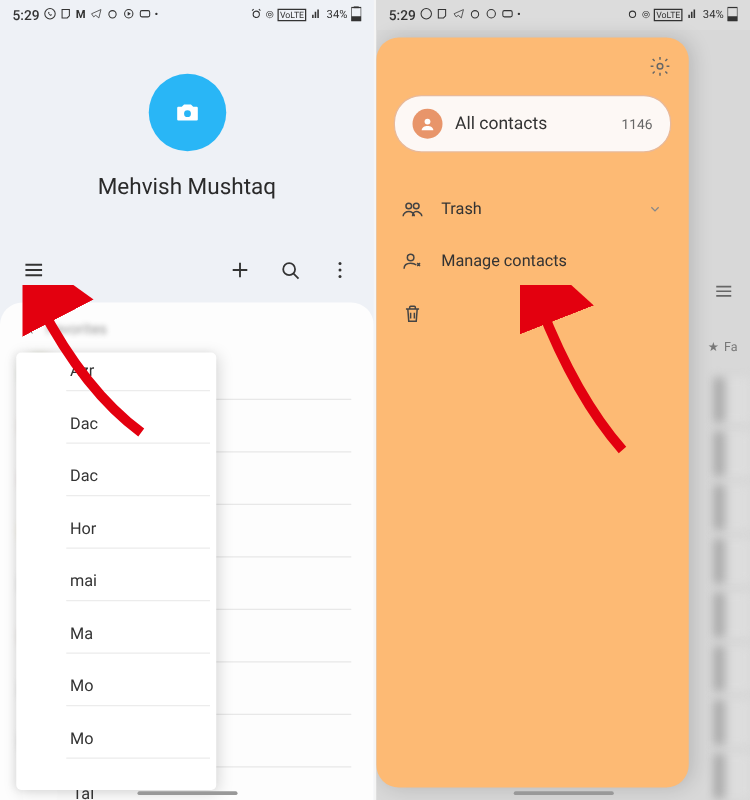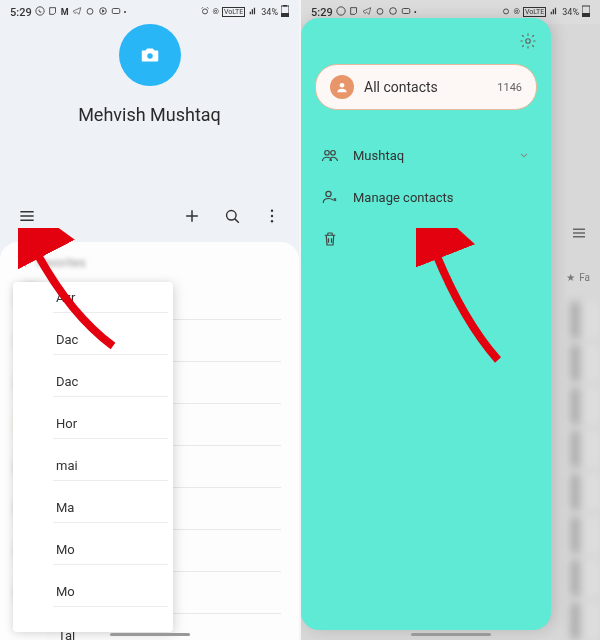--- a/index.html
+++ b/index.html
@@ -37,21 +37,21 @@
     }
     .status-right { font-size: 9px; }
     .status-icon { width: 10px; height: 10px; display: inline-block; }
     .clock { font-weight: 500; font-size: 11px; }
     
     .header-area {
       height: 170px;
       display: flex;
       flex-direction: column;
       align-items: center;
-      justify-content: flex-start;
+      justify-content: center;
       background: #eef1f6;
     }
     .avatar-circle {
       width: 62px;
       height: 62px;
       border-radius: 50%;
       background: #29b6f6;
       display: flex;
       align-items: center;
       justify-content: center;
@@ -144,24 +144,24 @@
       height: 36px;
       margin-left: -5px;
       background: linear-gradient(90deg, #888 0%, #aaa 15%, #ddd 40%);
       filter: blur(4px);
       margin-bottom: 7px;
       width: 40px;
     }
     .drawer-panel {
       position: absolute;
       left: 0;
-      top: 18px;
+      top: 30px;
       width: 250px;
       bottom: 10px;
-      background: #5eead4;
+      background: #fdba74;
       border-radius: 18px;
       box-shadow: 3px 0 16px rgba(0,0,0,0.15);
       padding: 14px;
     }
     .drawer-header {
       display: flex;
       justify-content: flex-end;
       margin-bottom: 10px;
     }
     .settings-icon { color: #666; width: 18px; height: 18px; }
@@ -502,21 +502,21 @@
       <span class="pill-label">All contacts</span>
       <span class="pill-count">1146</span>
     </div>
 
     <div class="drawer-item">
       <svg class="drawer-item-icon" viewBox="0 0 24 24" stroke="#444" stroke-width="1.6" fill="none">
           <circle cx="8" cy="9" r="3"></circle>
           <circle cx="16" cy="9" r="3"></circle>
           <path d="M2 20c0-3 3-5 6-5s6 2 6 5M12 20c0-3 2-5 4-5s6 2 6 5"></path>
         </svg>
-      <span class="drawer-item-label">Mushtaq</span>
+      <span class="drawer-item-label">Trash</span>
       <svg class="chevron" width="14" height="14" viewBox="0 0 24 24">
           <path d="M7 10l5 5 5-5" stroke="#888" stroke-width="1.8" fill="none"></path>
         </svg>
     </div>
 
 
     <div class="drawer-item">
       <svg class="drawer-item-icon" viewBox="0 0 24 24" stroke="#444" stroke-width="1.6" fill="none">
           <circle cx="10" cy="8" r="3.5"></circle>
           <path d="M3 20c0-4 3-6 7-6s5 1 6 2M17 14l3 3M20 14l-3 3"></path>

